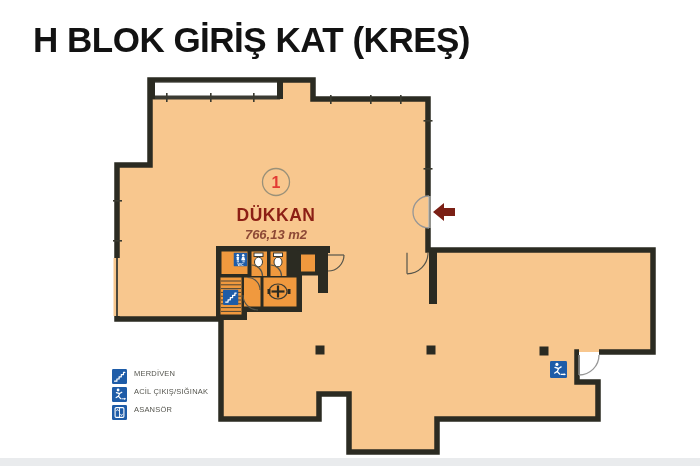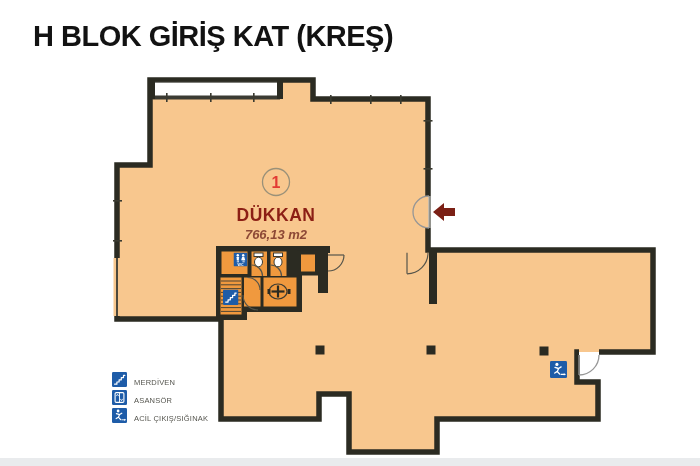--- a/index.html
+++ b/index.html
@@ -1,37 +1,37 @@
 <!DOCTYPE html>
 <html style="--floor: #f8c78e; --core_floor: #f0993e; --wall: #2b2b22; --icon_blue: #1e5ca8; --arrow: #7b2015; --unit_number: #e23b34; --unit_name: #8c1f15; --unit_area: #8d4936; --legend_text: #55554e; --footer_band: #e9ebed; --title_color: #121212;"><head>
 <meta charset="utf-8">
 <style>
   html,body{margin:0;padding:0;background:#fff;}
   .stage{position:relative;width:700px;height:466px;background:#fff;overflow:hidden;
          font-family:"Liberation Sans", sans-serif;}
-  .title{position:absolute;left:33px;top:20px;margin:0;font-size:29px;font-weight:bold;
+  .title{position:absolute;left:33px;top:20px;margin:0;font-size:35px;font-weight:bold;
          letter-spacing:-0.5px;color:var(--title_color);white-space:nowrap;}
   svg.plan{position:absolute;left:0;top:0;width:700px;height:466px;}
   .floor{fill:var(--floor);}
   .corefloor{fill:var(--core_floor);}
   .wallstroke{stroke:var(--wall);stroke-width:5.5;stroke-linejoin:miter;}
   .wallfill{fill:var(--wall);}
   .arc{stroke:#55544a;stroke-width:1.2;fill:none;}
   .arcg{stroke:#969696;stroke-width:1.3;fill:none;}
   .fixture{fill:#ffffff;stroke:#3b3b33;stroke-width:1;}
   .hatch{stroke:#3b3b33;stroke-width:0.9;}
   .tick{fill:#3a3a30;}
   .iconbg{fill:var(--icon_blue);}
   .iconfg{stroke:#ffffff;stroke-width:1.2;fill:none;stroke-linecap:round;stroke-linejoin:round;}
   .iconfill{fill:#ffffff;}
   .unitnum{fill:var(--unit_number);font-size:16px;font-weight:bold;text-anchor:middle;}
   .unitname{fill:var(--unit_name);font-size:17.5px;font-weight:bold;letter-spacing:0.5px;text-anchor:middle;}
   .unitarea{fill:var(--unit_area);font-size:13px;font-style:italic;font-weight:bold;text-anchor:middle;}
   .legend{position:absolute;left:112px;top:369px;}
-  .lrow{display:flex;align-items:flex-end;height:18px;}
+  .lrow{display:flex;align-items:flex-start;height:18px;}
   .lrow svg{flex:0 0 15px;}
   .llabel{margin-left:7px;font-size:7.5px;letter-spacing:0.2px;color:var(--legend_text);}
   .footer-band{position:absolute;left:0;bottom:0;width:700px;height:8px;background:var(--footer_band);}
 </style>
 </head>
 <body>
 
 <div class="stage">
 
   <h1 class="title">H BLOK GİRİŞ KAT (KREŞ)</h1>
@@ -192,26 +192,26 @@
 
   <div class="legend">
     <div class="lrow">
       <svg width="15" height="15" viewBox="0 0 15 15">
           <use href="#sym-stairs"></use>
         </svg>
       <span class="llabel">MERDİVEN</span>
     </div>
     <div class="lrow">
       <svg width="15" height="15" viewBox="0 0 15 15">
+          <use href="#sym-exit"></use>
+        </svg>
+      <span class="llabel">ACİL ÇIKIŞ/SIĞINAK</span>
+    </div>
+    <div class="lrow">
+      <svg width="15" height="15" viewBox="0 0 15 15">
           <use href="#sym-elevator"></use>
         </svg>
       <span class="llabel">ASANSÖR</span>
     </div>
-    <div class="lrow">
-      <svg width="15" height="15" viewBox="0 0 15 15">
-          <use href="#sym-exit"></use>
-        </svg>
-      <span class="llabel">ACİL ÇIKIŞ/SIĞINAK</span>
-    </div>
   </div>
 
   <div class="footer-band"></div>
 </div>
 
 </body></html>

